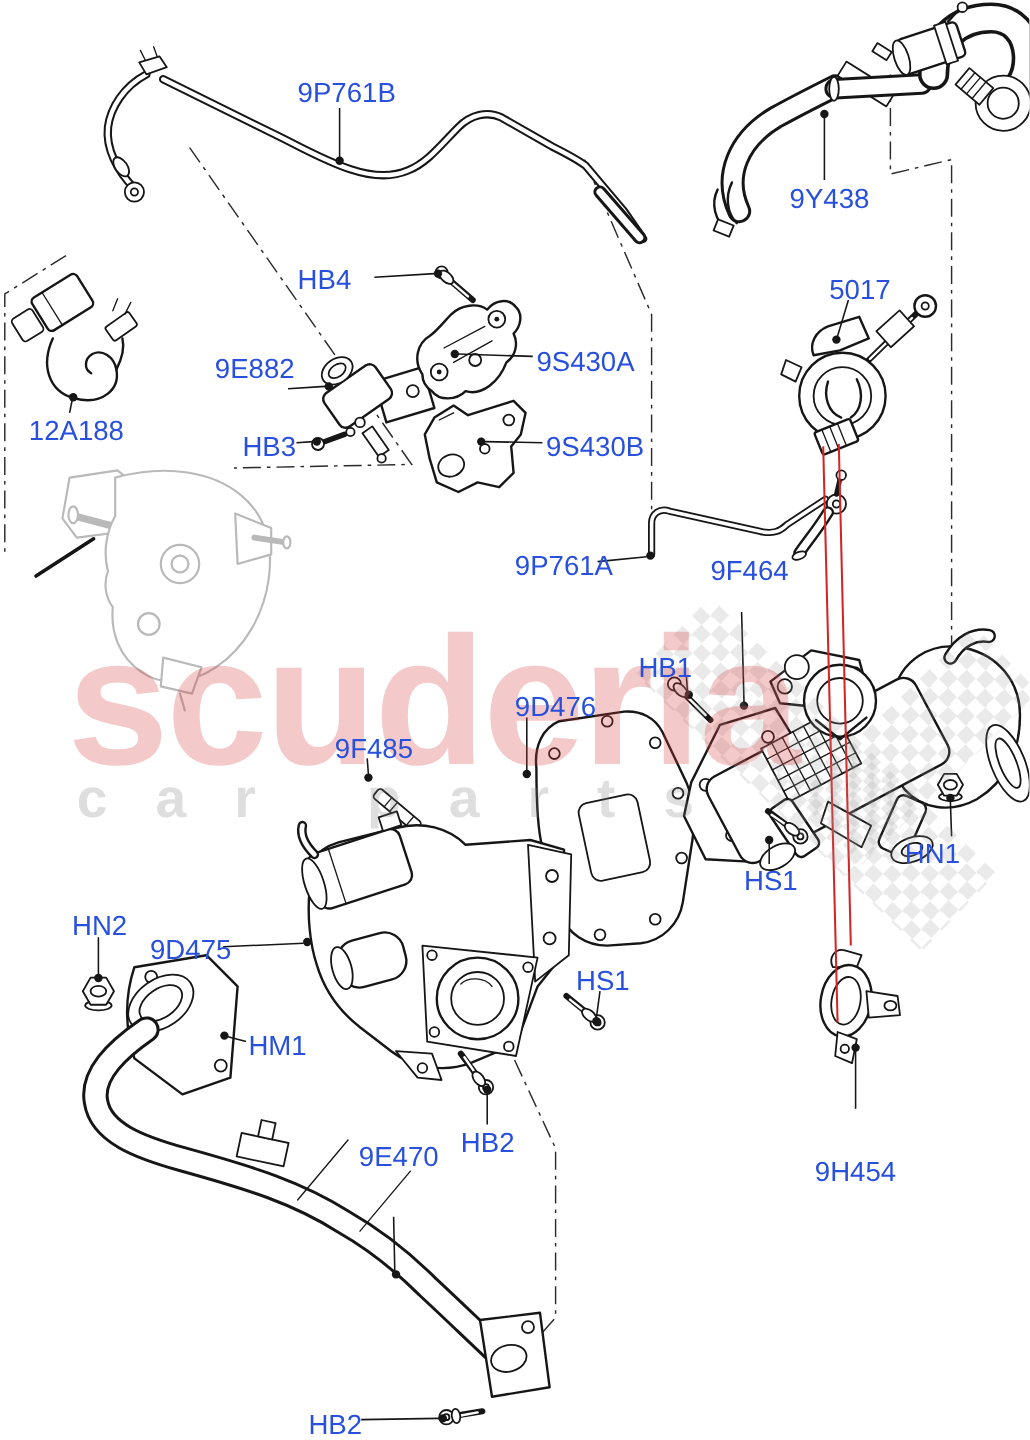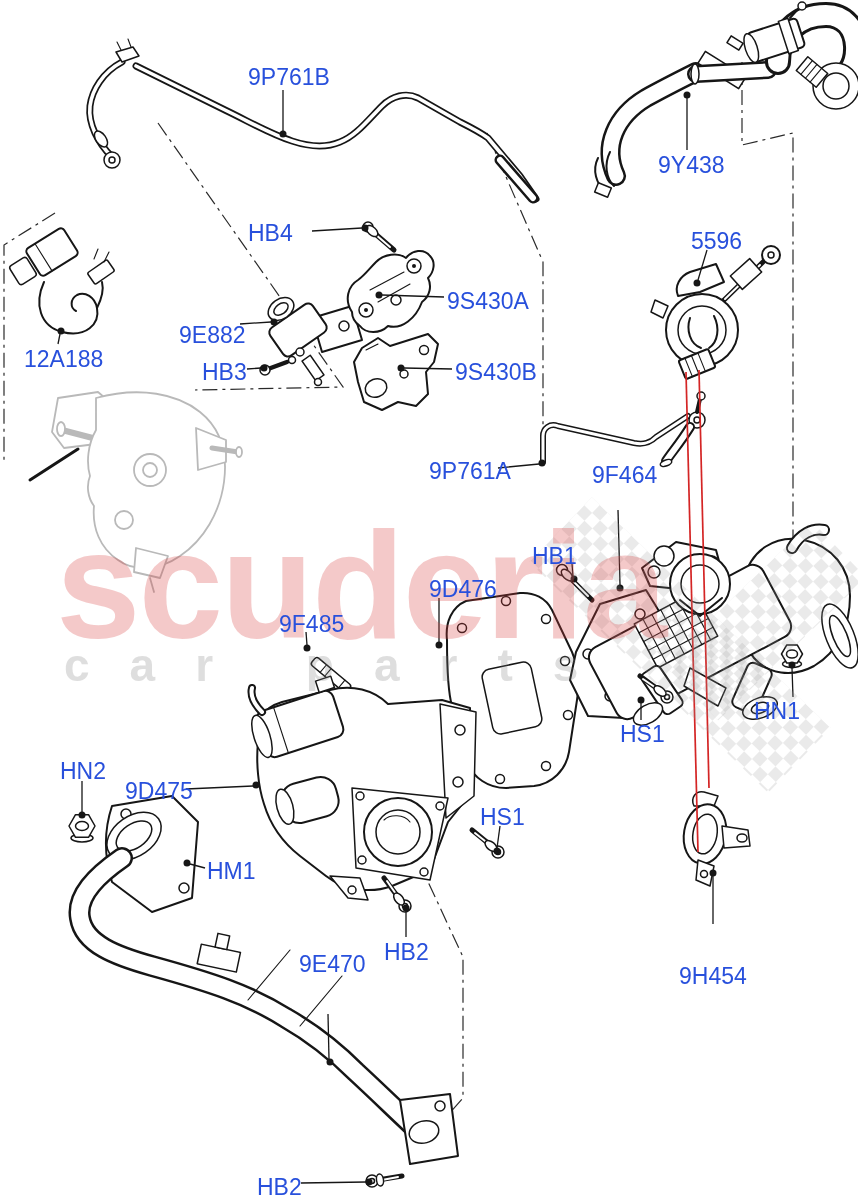--- a/index.html
+++ b/index.html
@@ -450,25 +450,25 @@
 
   <div class="check check-a"></div>
   <div class="check check-b"></div>
   <div class="wm-brand">scuderia</div>
   <div class="wm-sub">car parts</div>
 
   <div class="plabel" style="left:248px;top:64px">9P761B</div>
   <div class="plabel" style="left:658px;top:152px">9Y438</div>
   <div class="plabel" style="left:248px;top:220px">HB4</div>
   <div class="plabel" style="left:447px;top:288px">9S430A</div>
-  <div class="plabel" style="left:179px;top:322px">9E882</div>
+  <div class="plabel" style="left:179px;top:294px">9E882</div>
   <div class="plabel" style="left:202px;top:359px">HB3</div>
   <div class="plabel" style="left:455px;top:359px">9S430B</div>
   <div class="plabel" style="left:24px;top:346px">12A188</div>
-  <div class="plabel" style="left:691px;top:228px">5596</div>
+  <div class="plabel" style="left:691px;top:228px">5017</div>
   <div class="plabel" style="left:429px;top:458px">9P761A</div>
   <div class="plabel" style="left:592px;top:462px">9F464</div>
   <div class="plabel" style="left:532px;top:543px">HB1</div>
   <div class="plabel" style="left:429px;top:576px">9D476</div>
   <div class="plabel" style="left:279px;top:611px">9F485</div>
   <div class="plabel" style="left:754px;top:698px">HN1</div>
   <div class="plabel" style="left:620px;top:721px">HS1</div>
   <div class="plabel" style="left:60px;top:758px">HN2</div>
   <div class="plabel" style="left:125px;top:778px">9D475</div>
   <div class="plabel" style="left:480px;top:804px">HS1</div>

